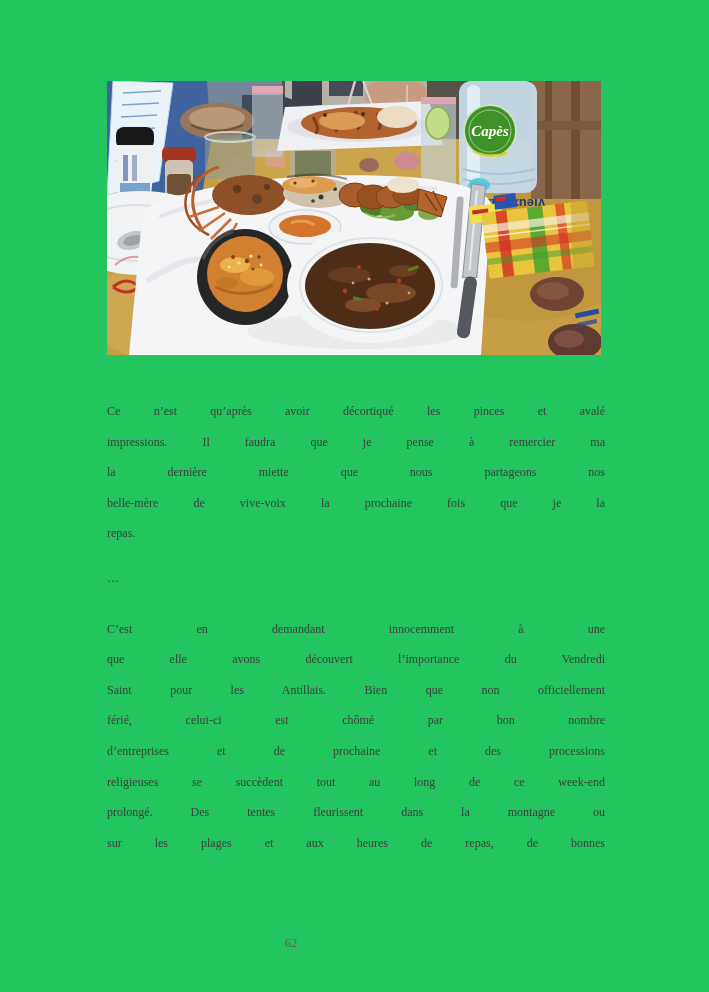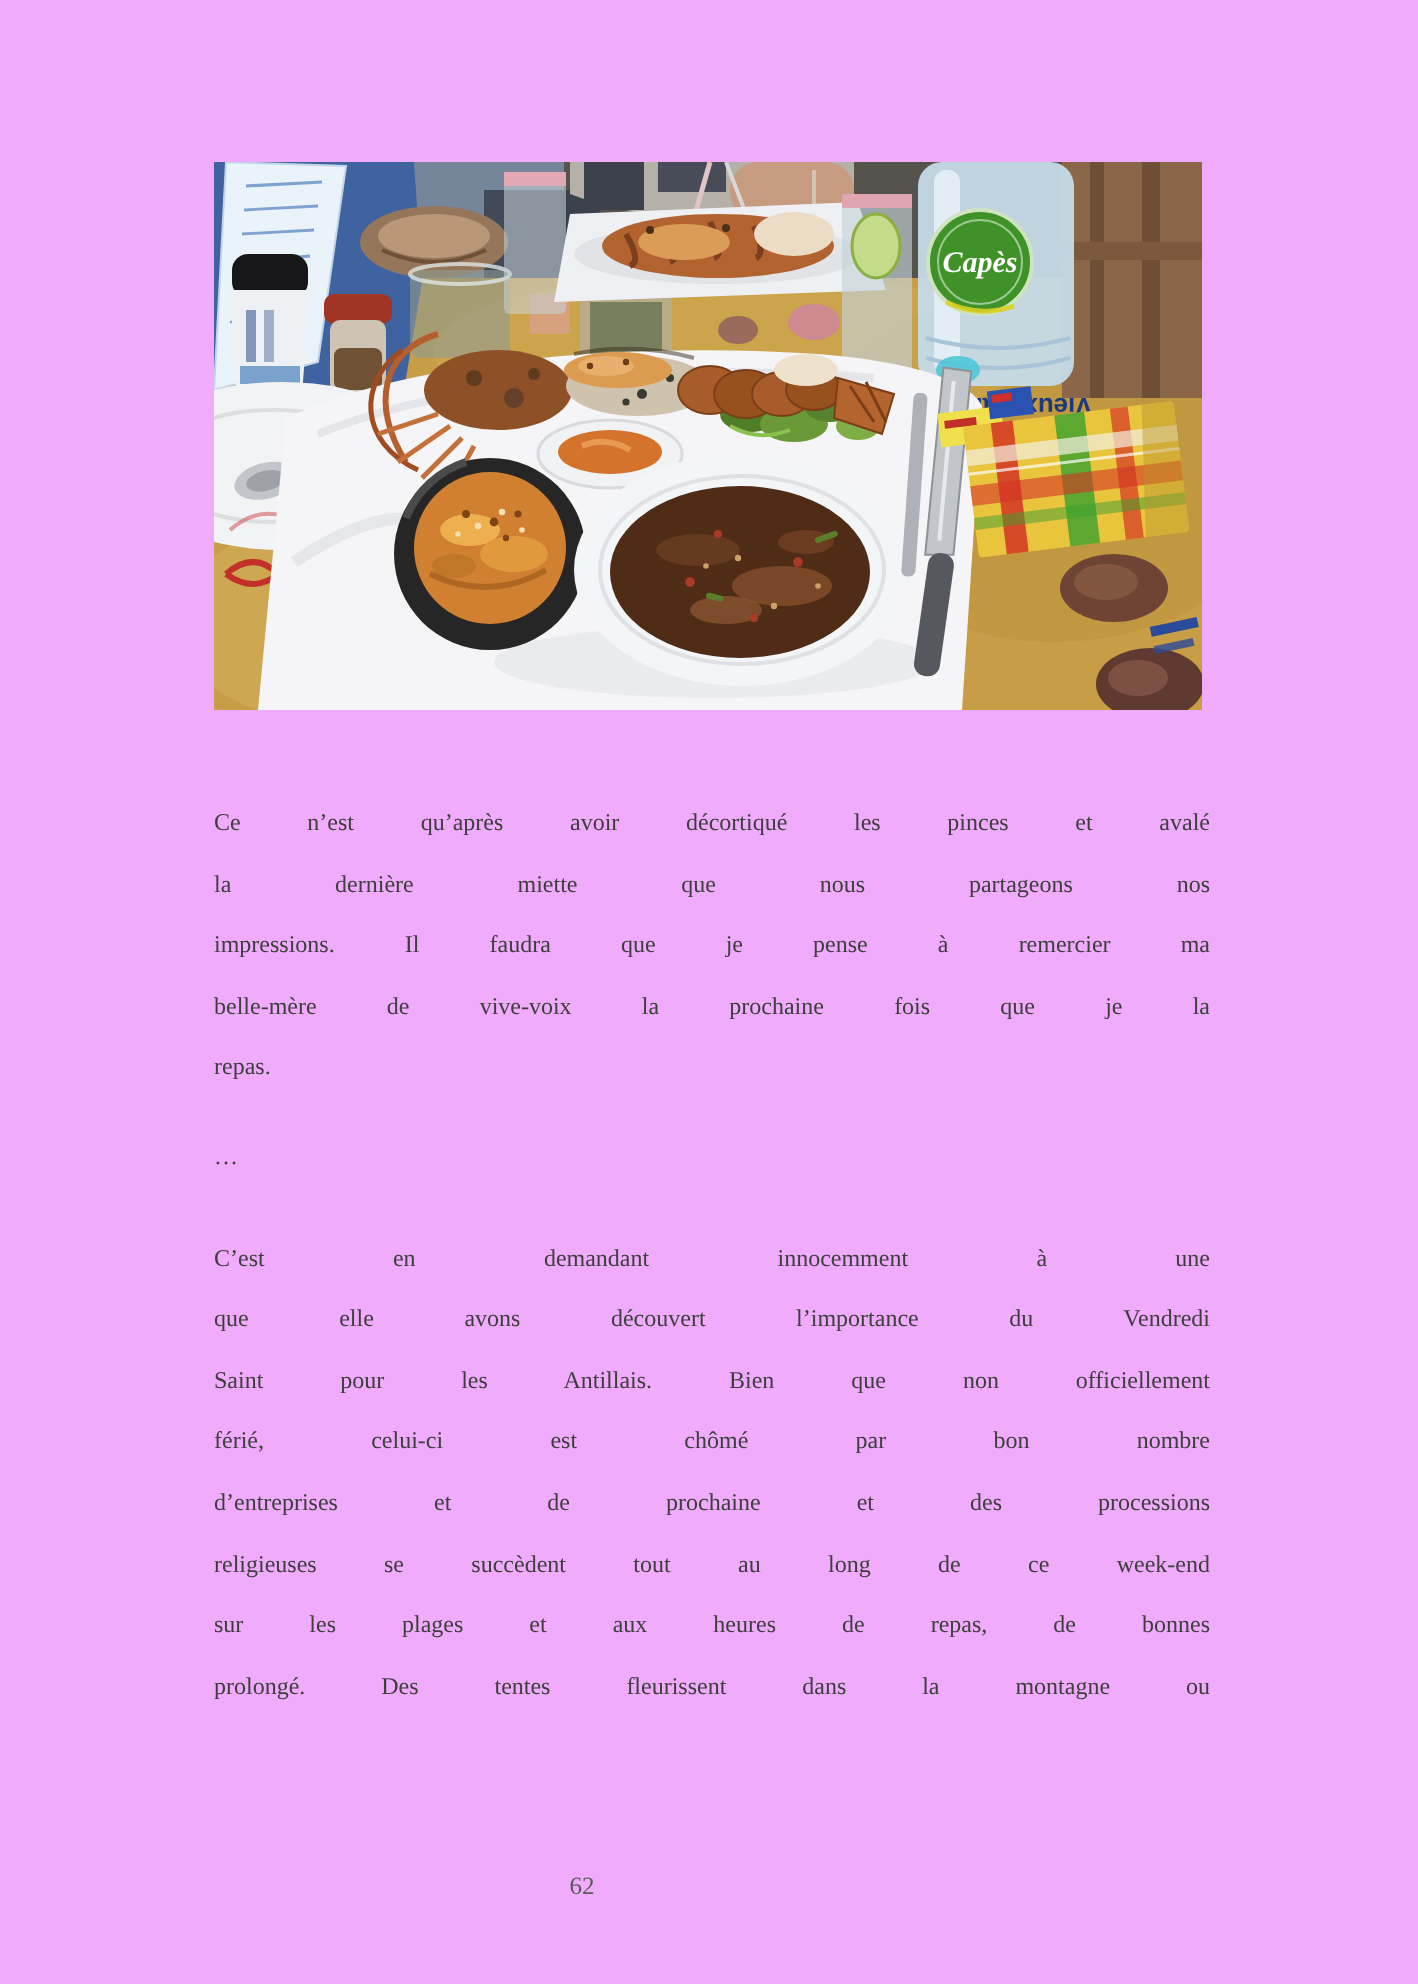--- a/index.html
+++ b/index.html
@@ -1,17 +1,17 @@
 <!DOCTYPE html>
 <html><head>
 <meta charset="utf-8">
 <style>
   html,body{margin:0;padding:0;background:#ffffff;}
   .page{
-    position:relative;width:709px;height:992px;background:#f0abfc;overflow:hidden;
+    position:relative;width:709px;height:992px;background:#22c55e;overflow:hidden;
     font-family:"Liberation Serif","DejaVu Serif",serif;
   }
   .photo{
     position:absolute;left:107px;top:81px;width:494px;height:274px;margin:0;
   }
   .photo svg{display:block;width:100%;height:100%;}
   .text-block{
     position:absolute;left:107px;top:396px;width:498px;
     color:#3e3e3e;font-size:12px;
   }
@@ -276,35 +276,35 @@
         <line x1="378" y1="150" x2="484" y2="150" stroke="#ffffff" stroke-width="1.5" opacity="0.7"></line>
         <polygon points="468,126 484,126 484,192 462,192" fill="#b8932c" opacity="0.45"></polygon>
       </g>
     </svg>
   </figure>
 
   <main class="text-block">
     <div id="paragraphs">
         <div class="para">
           <div class="line">Ce n’est qu’après avoir décortiqué les pinces et avalé</div>
+          <div class="line">impressions. Il faudra que je pense à&nbsp;remercier ma</div>
           <div class="line">la dernière miette que nous&nbsp;partageons nos</div>
-          <div class="line">impressions. Il faudra que je pense à&nbsp;remercier ma</div>
           <div class="line">belle-mère de vive-voix la prochaine fois que je la</div>
           <div class="line end">repas.</div>
         </div>
         <div class="para ellipsis">
           <div class="line end">…</div>
         </div>
         <div class="para">
           <div class="line">C’est en demandant innocemment à une</div>
           <div class="line">que elle avons découvert l’importance du Vendredi</div>
           <div class="line">Saint pour les Antillais. Bien que non officiellement</div>
           <div class="line">férié, celui-ci est chômé par bon nombre</div>
           <div class="line">d’entreprises et de prochaine et des processions</div>
           <div class="line">religieuses se succèdent tout au long de ce week-end</div>
+          <div class="line">prolongé. Des tentes fleurissent dans la montagne ou</div>
           <div class="line">sur les plages et aux heures de repas, de bonnes</div>
-          <div class="line">prolongé. Des tentes fleurissent dans la montagne ou</div>
         </div>
       </div>
   </main>
 
   <div class="page-number">62</div>
 </div>
 
 </body></html>

